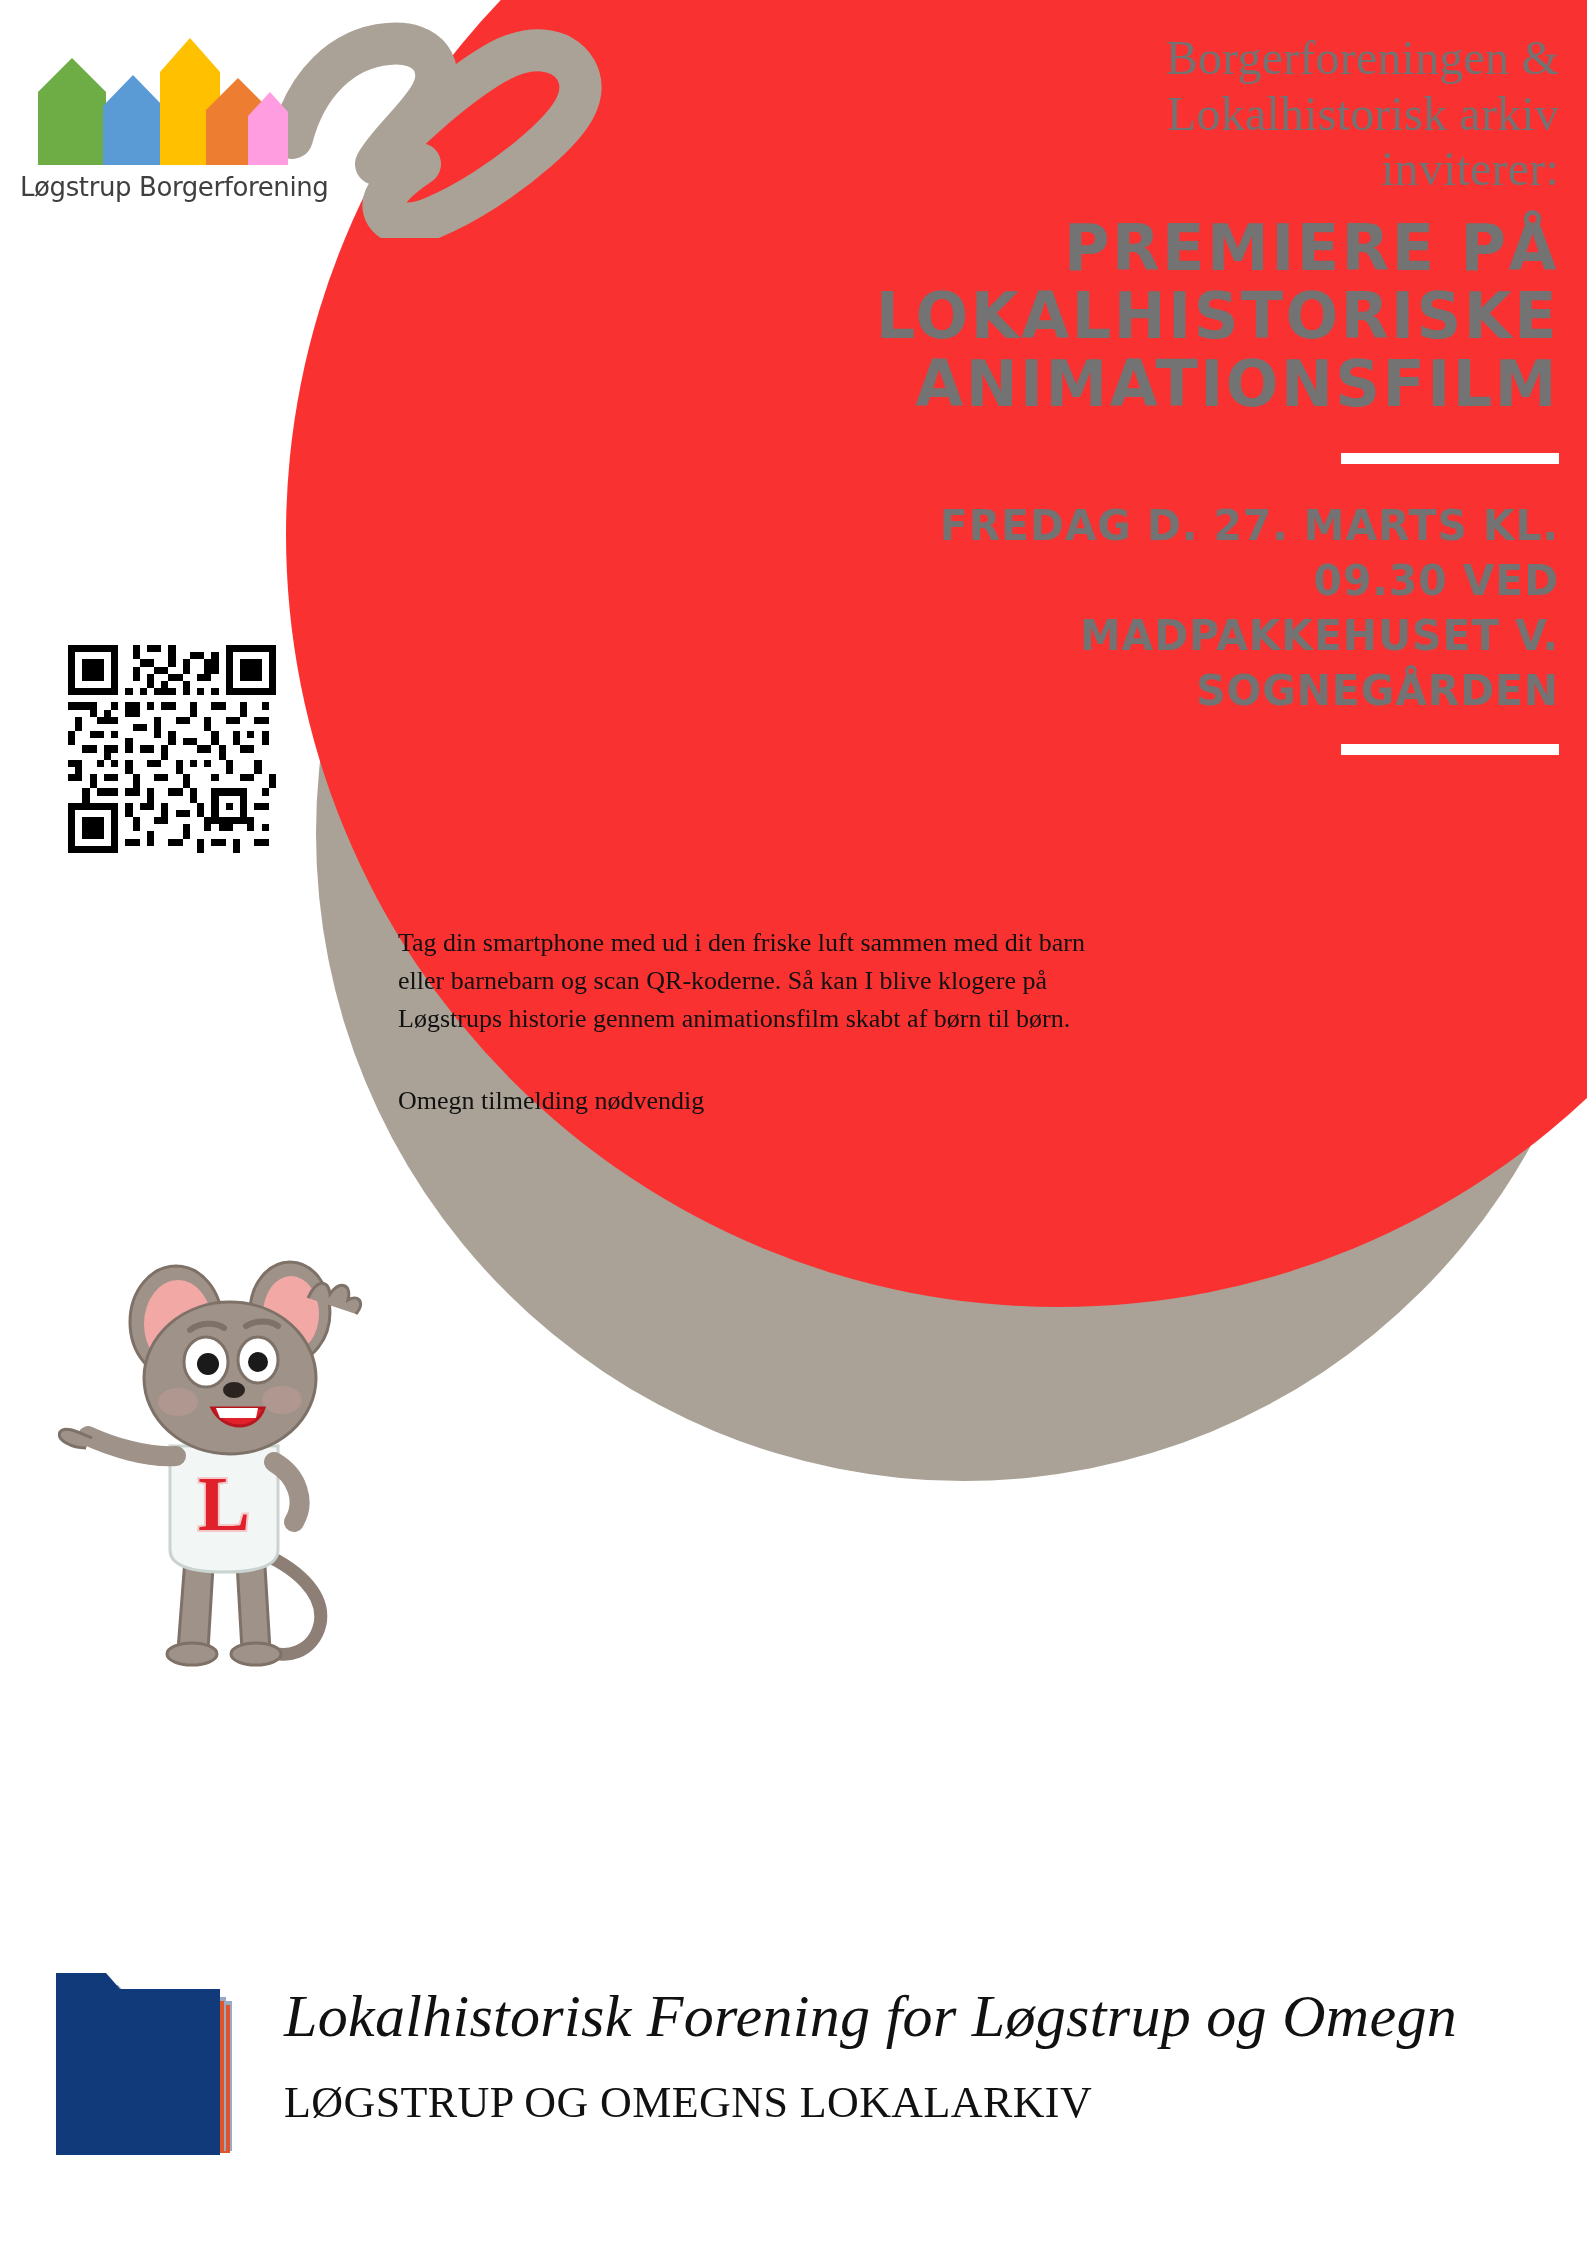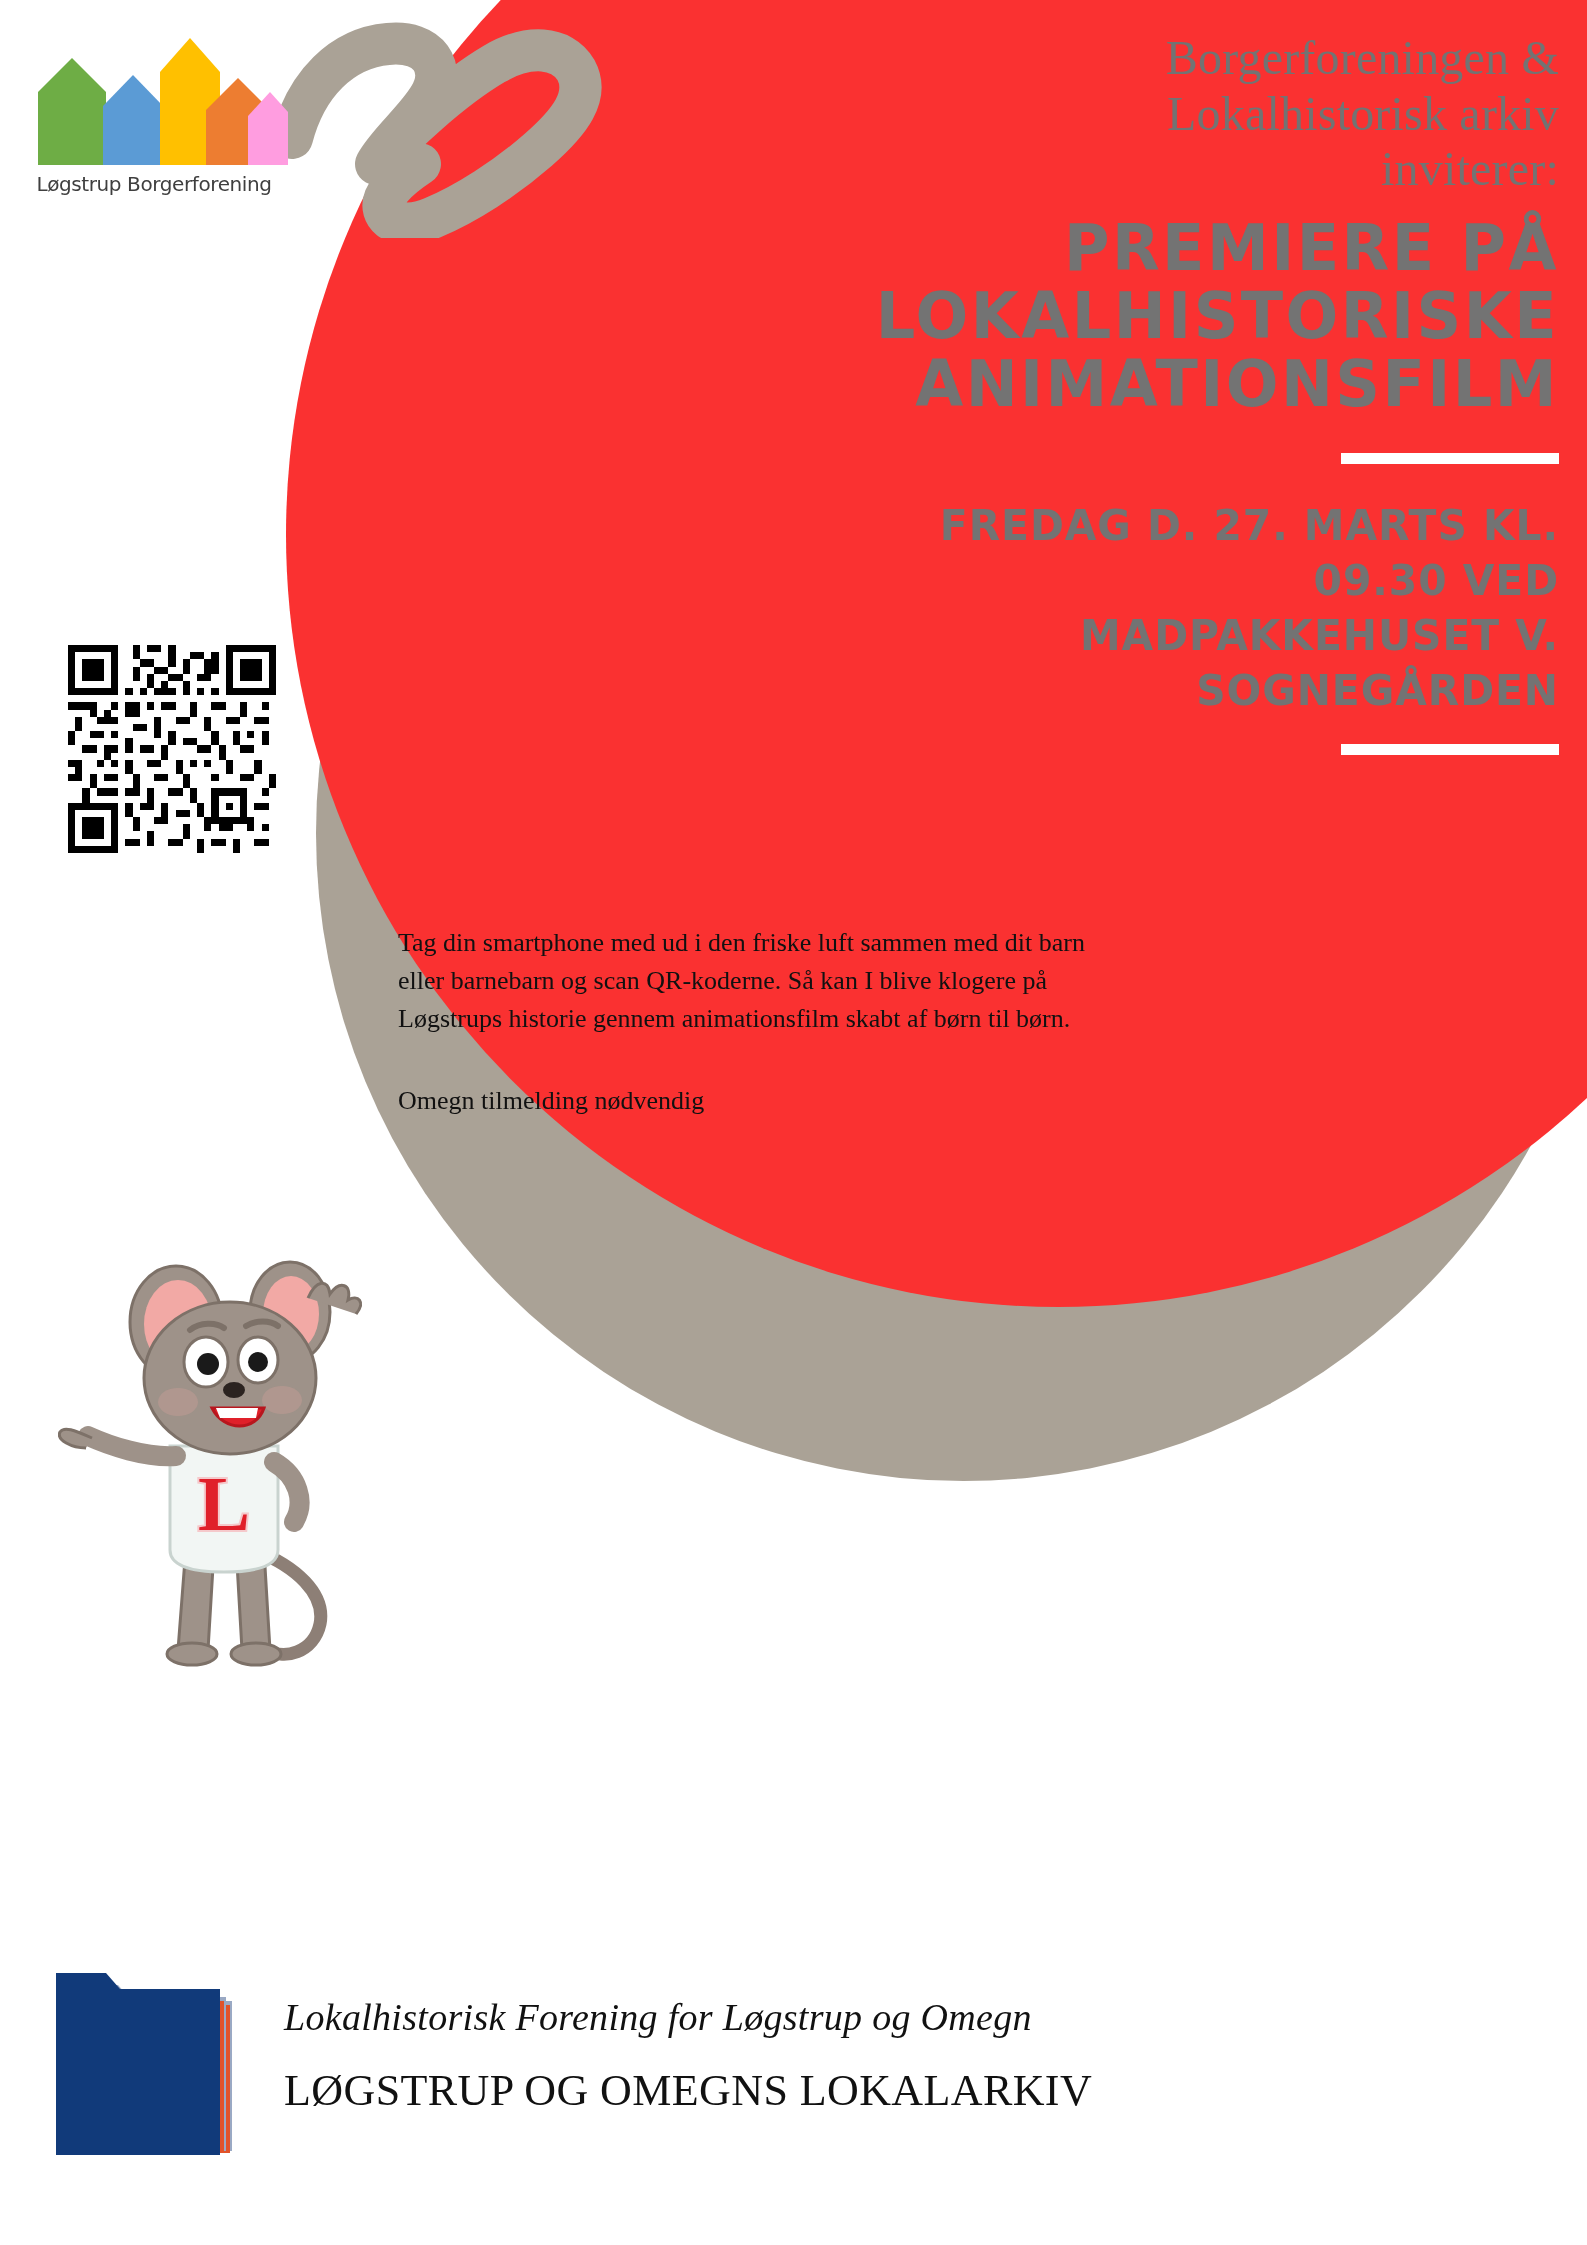--- a/index.html
+++ b/index.html
@@ -54,24 +54,24 @@
   }
   .bf-houses {
     display: block;
     width: 268px;
     height: 135px;
   }
   .bf-logo-name {
     display: block;
     margin-top: 7px;
     font-family: "DejaVu Sans", sans-serif;
-    font-size: 20px;
+    font-size: 26px;
     letter-spacing: -0.4px;
     color: #3f3f3f;
-    text-align: center;
+    text-align: left;
     white-space: nowrap;
   }
 
   
   .header-block {
     position: absolute;
     right: 28px;
     top: 30px;
     width: 745px;
     text-align: right;
@@ -177,21 +177,21 @@
     height: 200px;
     flex: none;
   }
   .archive-text {
     margin-left: 42px;
     color: #111111;
   }
   .archive-line1 {
     font-family: "Liberation Serif", serif;
     font-style: italic;
-    font-size: 38px;
+    font-size: 60px;
     letter-spacing: 0.3px;
     white-space: nowrap;
   }
   .archive-line2 {
     margin-top: 26px;
     font-family: "Liberation Serif", serif;
     font-size: 44px;
     letter-spacing: 0.4px;
     white-space: nowrap;
   }

